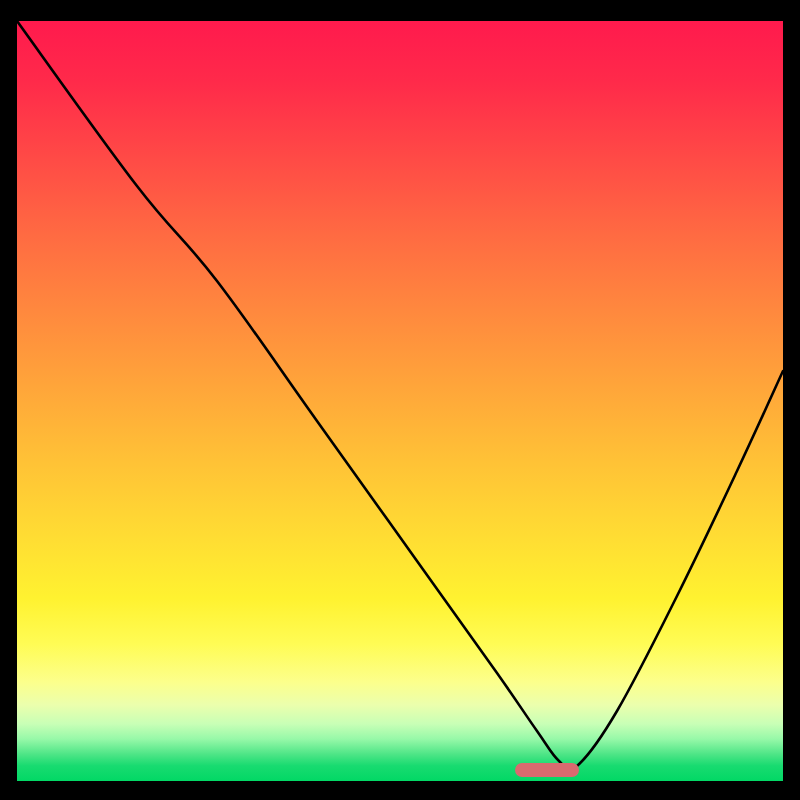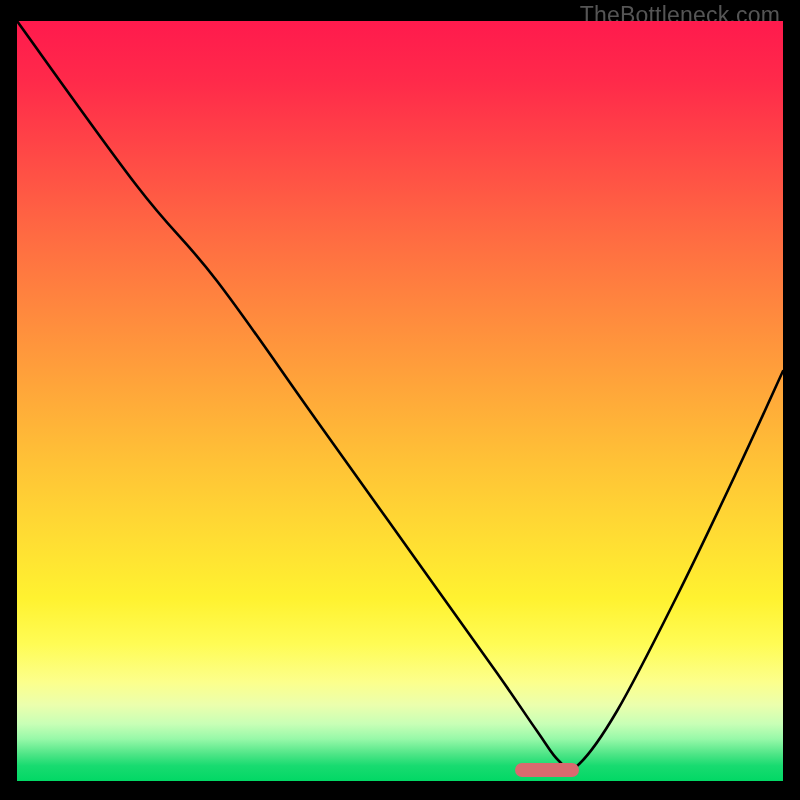--- a/index.html
+++ b/index.html
@@ -72,21 +72,20 @@
     font-weight: 500;
     letter-spacing: 0.2px;
     white-space: nowrap;
   }
 </style>
 </head>
 <body>
 
 <div class="frame">
 
-  <div class="watermark">TheBottleneck.com</div>
 
   <div class="plot-area">
     <div class="gradient"></div>
 
     <svg class="curve" viewBox="0 0 766 760" preserveAspectRatio="none">
       <path id="curve-path" fill="none" stroke="#000" stroke-width="2.6" stroke-linecap="round" stroke-linejoin="round" d="M 0 0 C 22.0 30.3, 83.3 117.3, 120 165 C 156.7 212.7, 167.0 216.9, 200 260 C 233.0 303.1, 263.3 348.7, 300 400 C 336.7 451.3, 367.0 493.8, 400 540 C 433.0 586.2, 458.0 620.8, 480 652 C 502.0 683.2, 508.6 693.9, 520 710 C 531.4 726.1, 534.7 733.6, 542 740 C 549.3 746.4, 549.4 754.2, 560 745 C 570.6 735.8, 581.7 721.2, 600 690 C 618.3 658.8, 638.0 619.0, 660 575 C 682.0 531.0, 700.6 491.3, 720 450 C 739.4 408.8, 757.6 368.3, 766 350"></path>
     </svg>
 
     <div class="pill"></div>
   </div>

